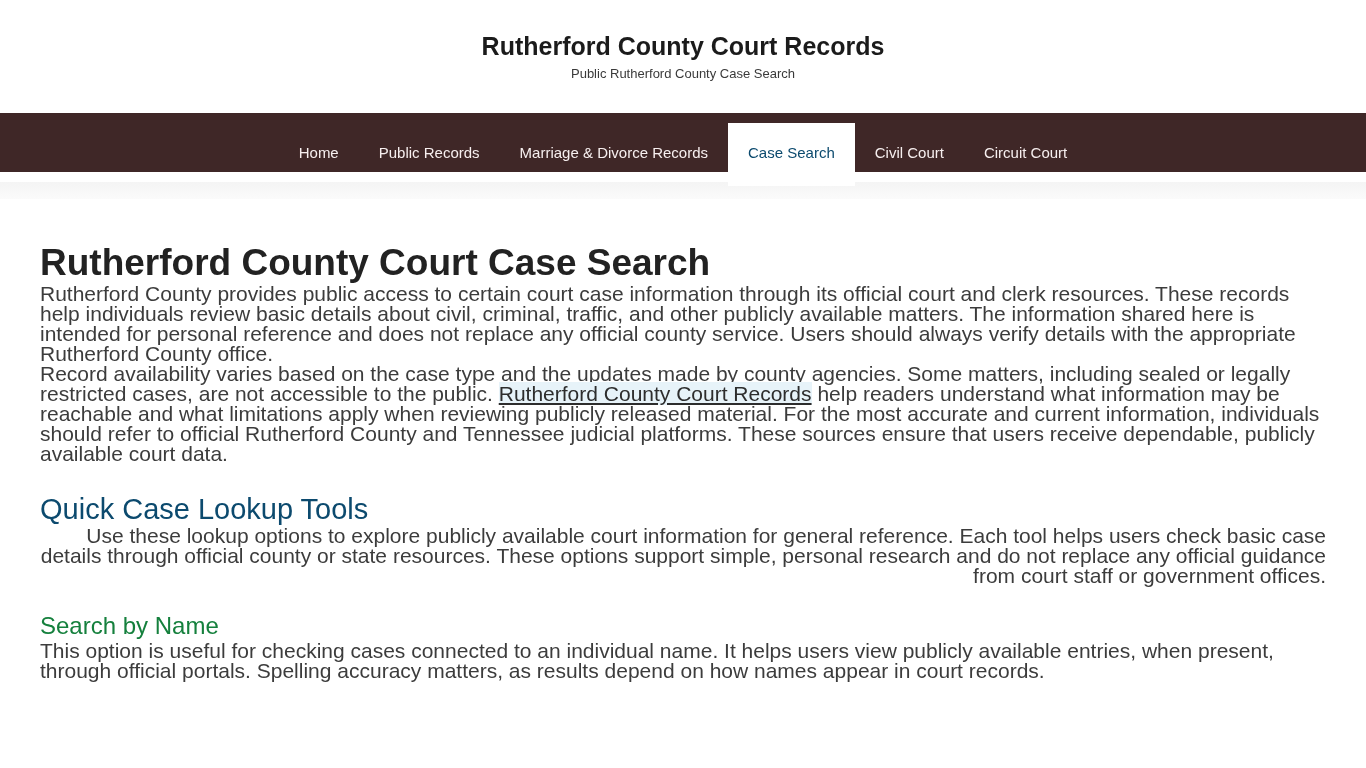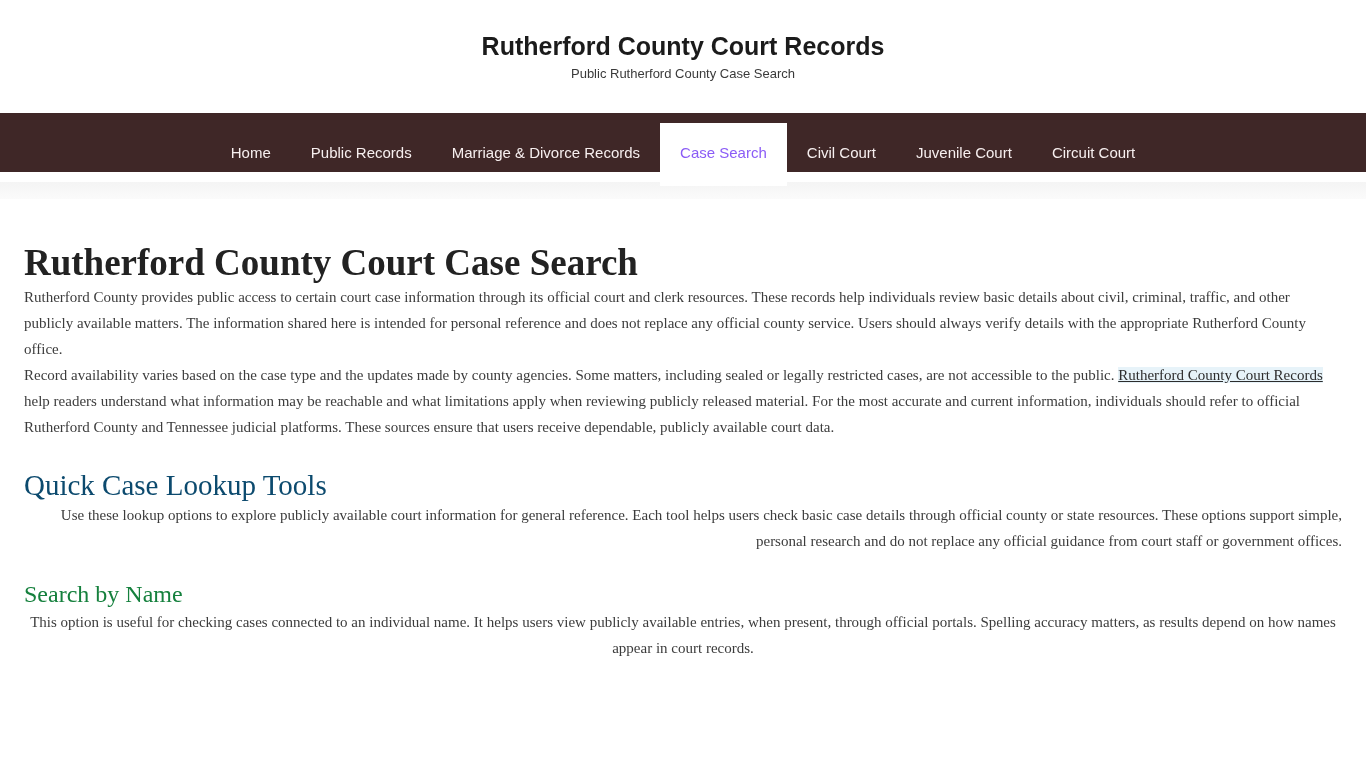--- a/index.html
+++ b/index.html
@@ -51,53 +51,52 @@
     line-height: 59px;
     padding: 0 20px;
     font-size: 15px;
     color: #f7efef;
     text-decoration: none;
     cursor: pointer;
     white-space: nowrap;
   }
   .nav-item.active {
     background: #ffffff;
-    color: #8b5cf6;
+    color: #0c4a6e;
     height: 63px;
   }
 
   
   .subnav-strip {
     height: 17px;
     background: linear-gradient(#f4f4f4, #fbfbfb);
   }
 
   
   .content {
-    padding: 0 24px;
+    padding: 0 40px;
     background: #ffffff;
-    font-family: Liberation Serif, serif;
   }
   .page-title {
     margin: 44px 0 0 0;
     font-size: 37px;
     font-weight: 700;
     color: #222222;
     line-height: 1.1;
   }
   .content p {
     margin: 0;
-    font-size: 15px;
-    line-height: 26px;
+    font-size: 21px;
+    line-height: 20px;
     color: #3c3c3c;
   }
   .para-1 { margin-top: 36px; }
   .para-2 { margin-top: 26px; }
   .para-3 { margin-top: 24px; text-align: right; }
-  .para-4 { margin-top: 24px; text-align: center; }
+  .para-4 { margin-top: 24px; }
   .section-title {
     margin: 28px 0 0 0;
     font-size: 29px;
     font-weight: 400;
     color: #0c4a6e;
     line-height: 1.2;
   }
   .sub-title {
     margin: 26px 0 0 0;
     font-size: 24px;
@@ -119,21 +118,20 @@
   <h1 class="site-title">Rutherford County Court Records</h1>
   <p class="site-tagline">Public Rutherford County Case Search</p>
 </header>
 
 <nav class="main-nav">
   <a class="nav-item">Home</a>
   <a class="nav-item">Public Records</a>
   <a class="nav-item">Marriage &amp; Divorce Records</a>
   <a class="nav-item active">Case Search</a>
   <a class="nav-item">Civil Court</a>
-  <a class="nav-item">Juvenile Court</a>
   <a class="nav-item">Circuit Court</a>
 </nav>
 
 <div class="subnav-strip"></div>
 
 <main class="content">
   <h1 class="page-title">Rutherford County Court Case Search</h1>
 
   <p class="para-1">Rutherford County provides public access to certain court case information through its official court and clerk resources. These records help individuals review basic details about civil, criminal, traffic, and other publicly available matters. The information shared here is intended for personal reference and does not replace any official county service. Users should always verify details with the appropriate Rutherford County office.</p>
 

